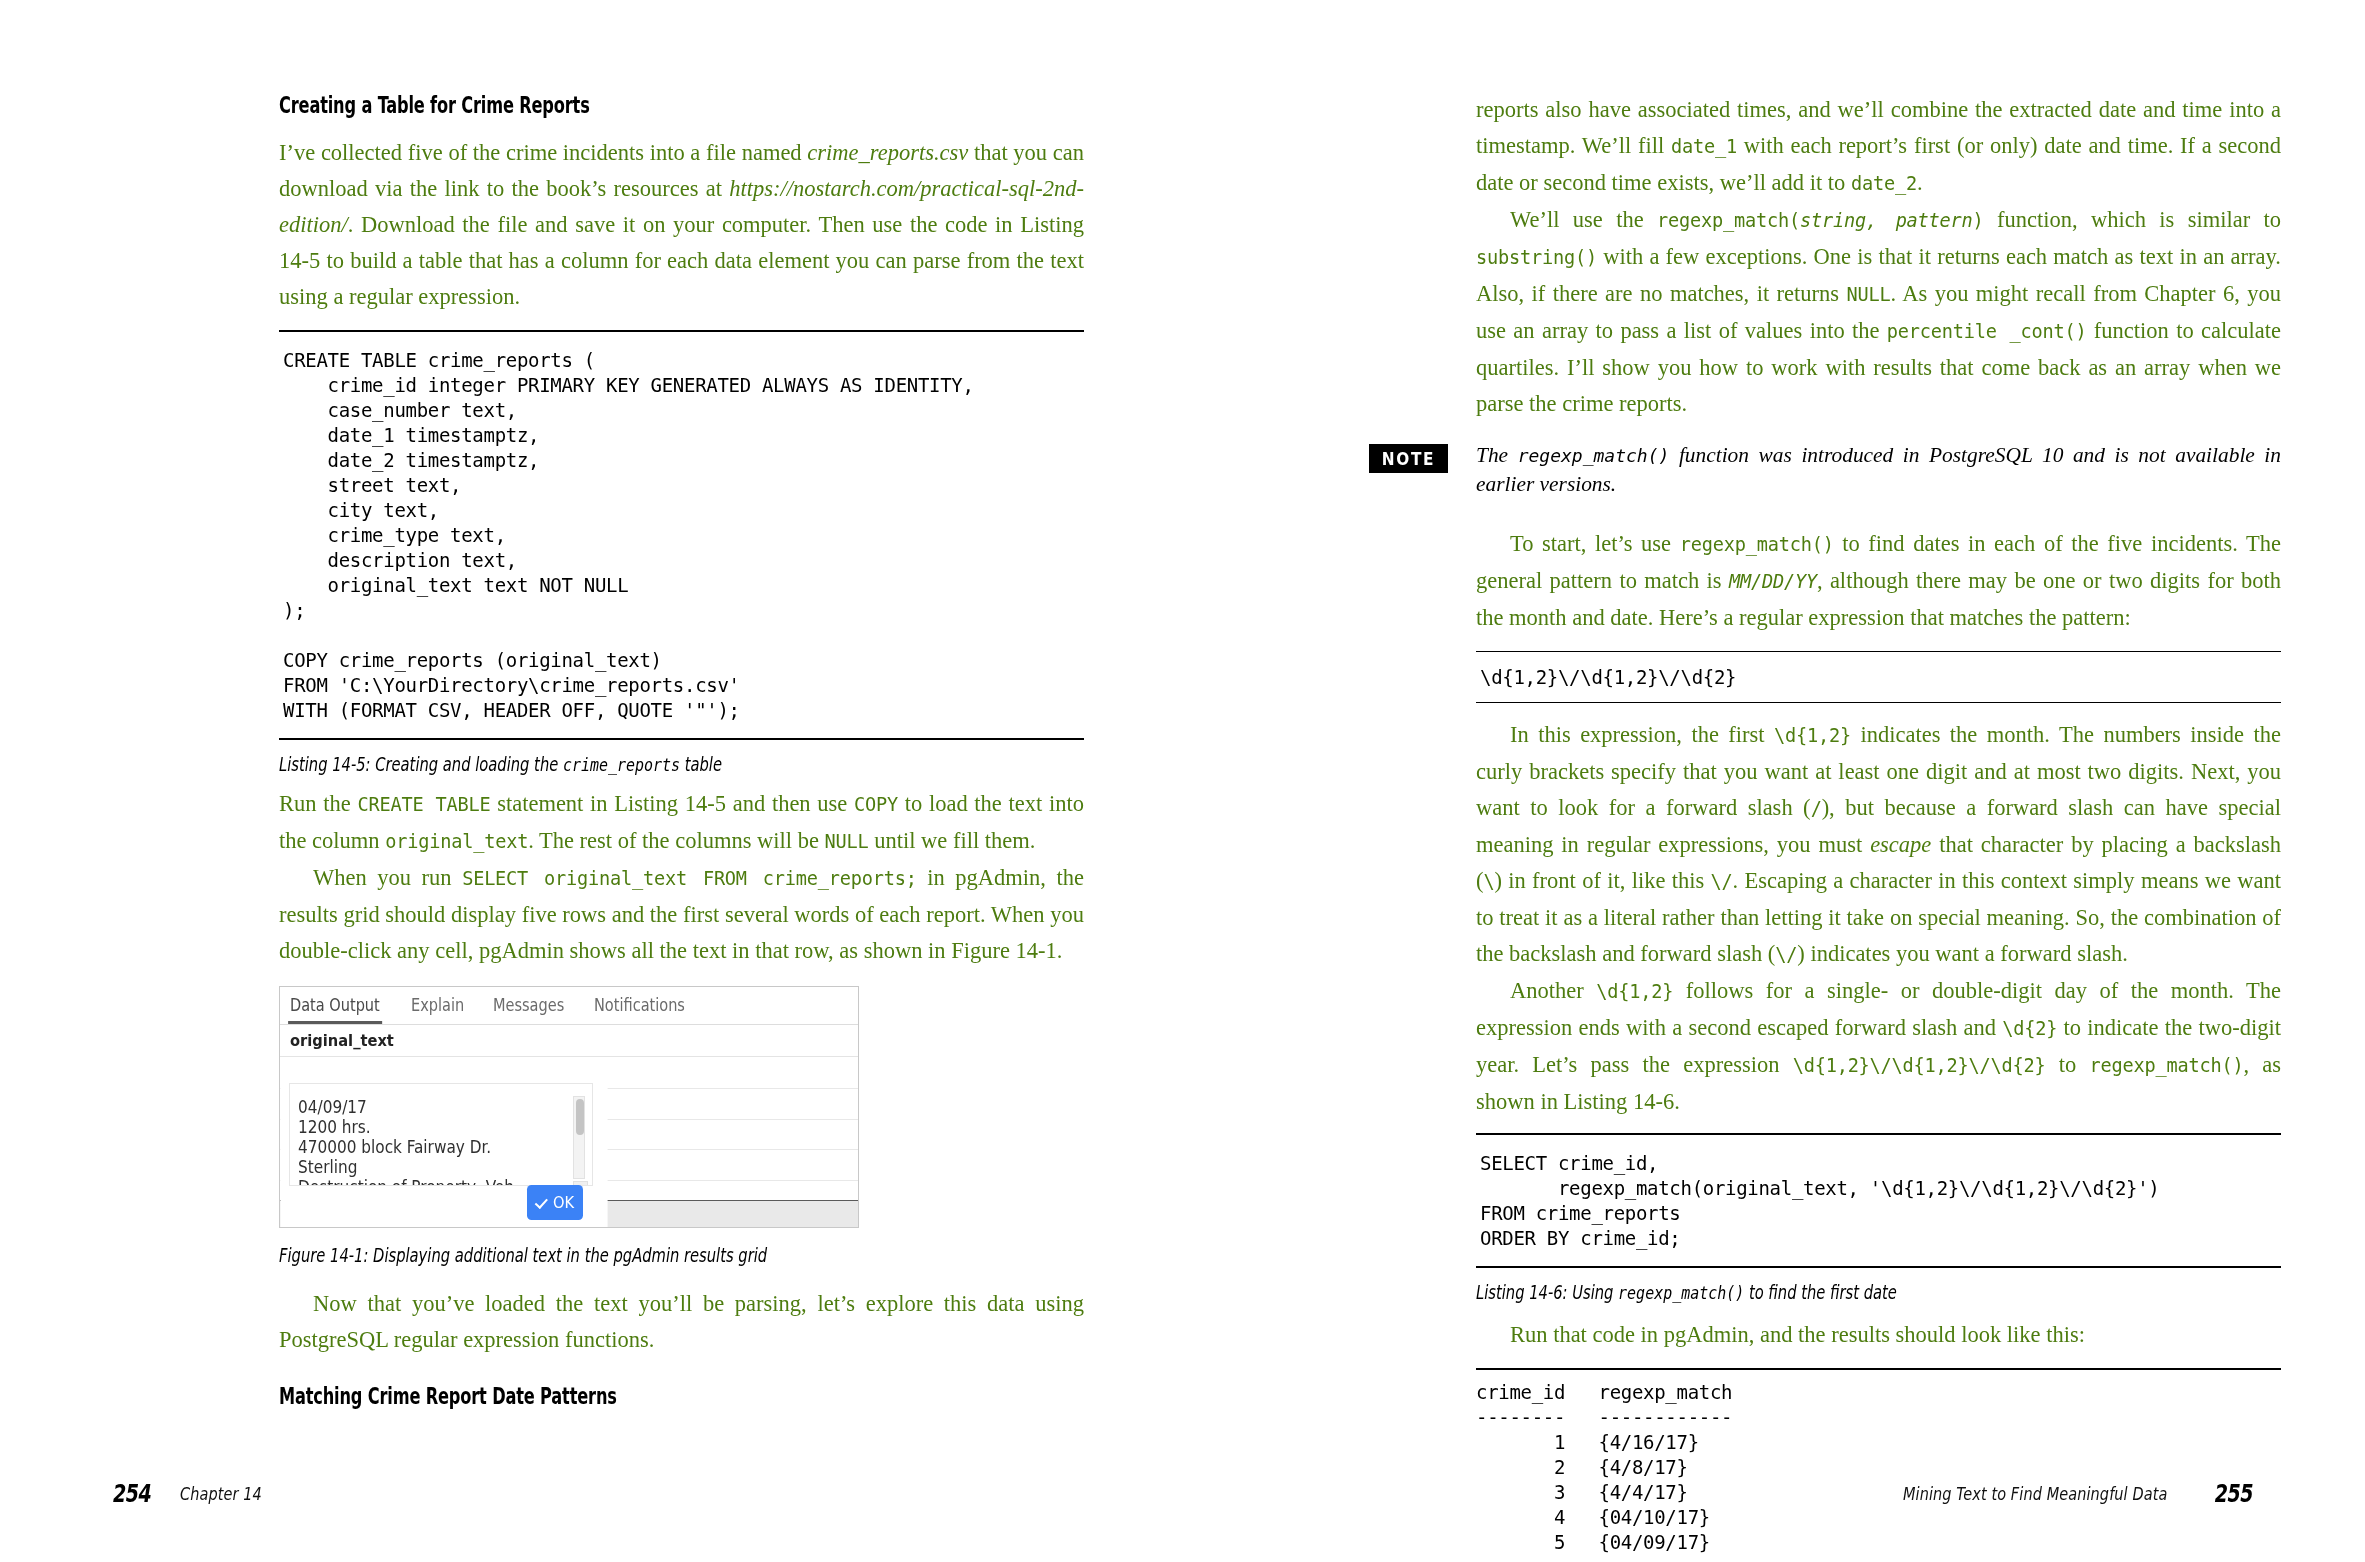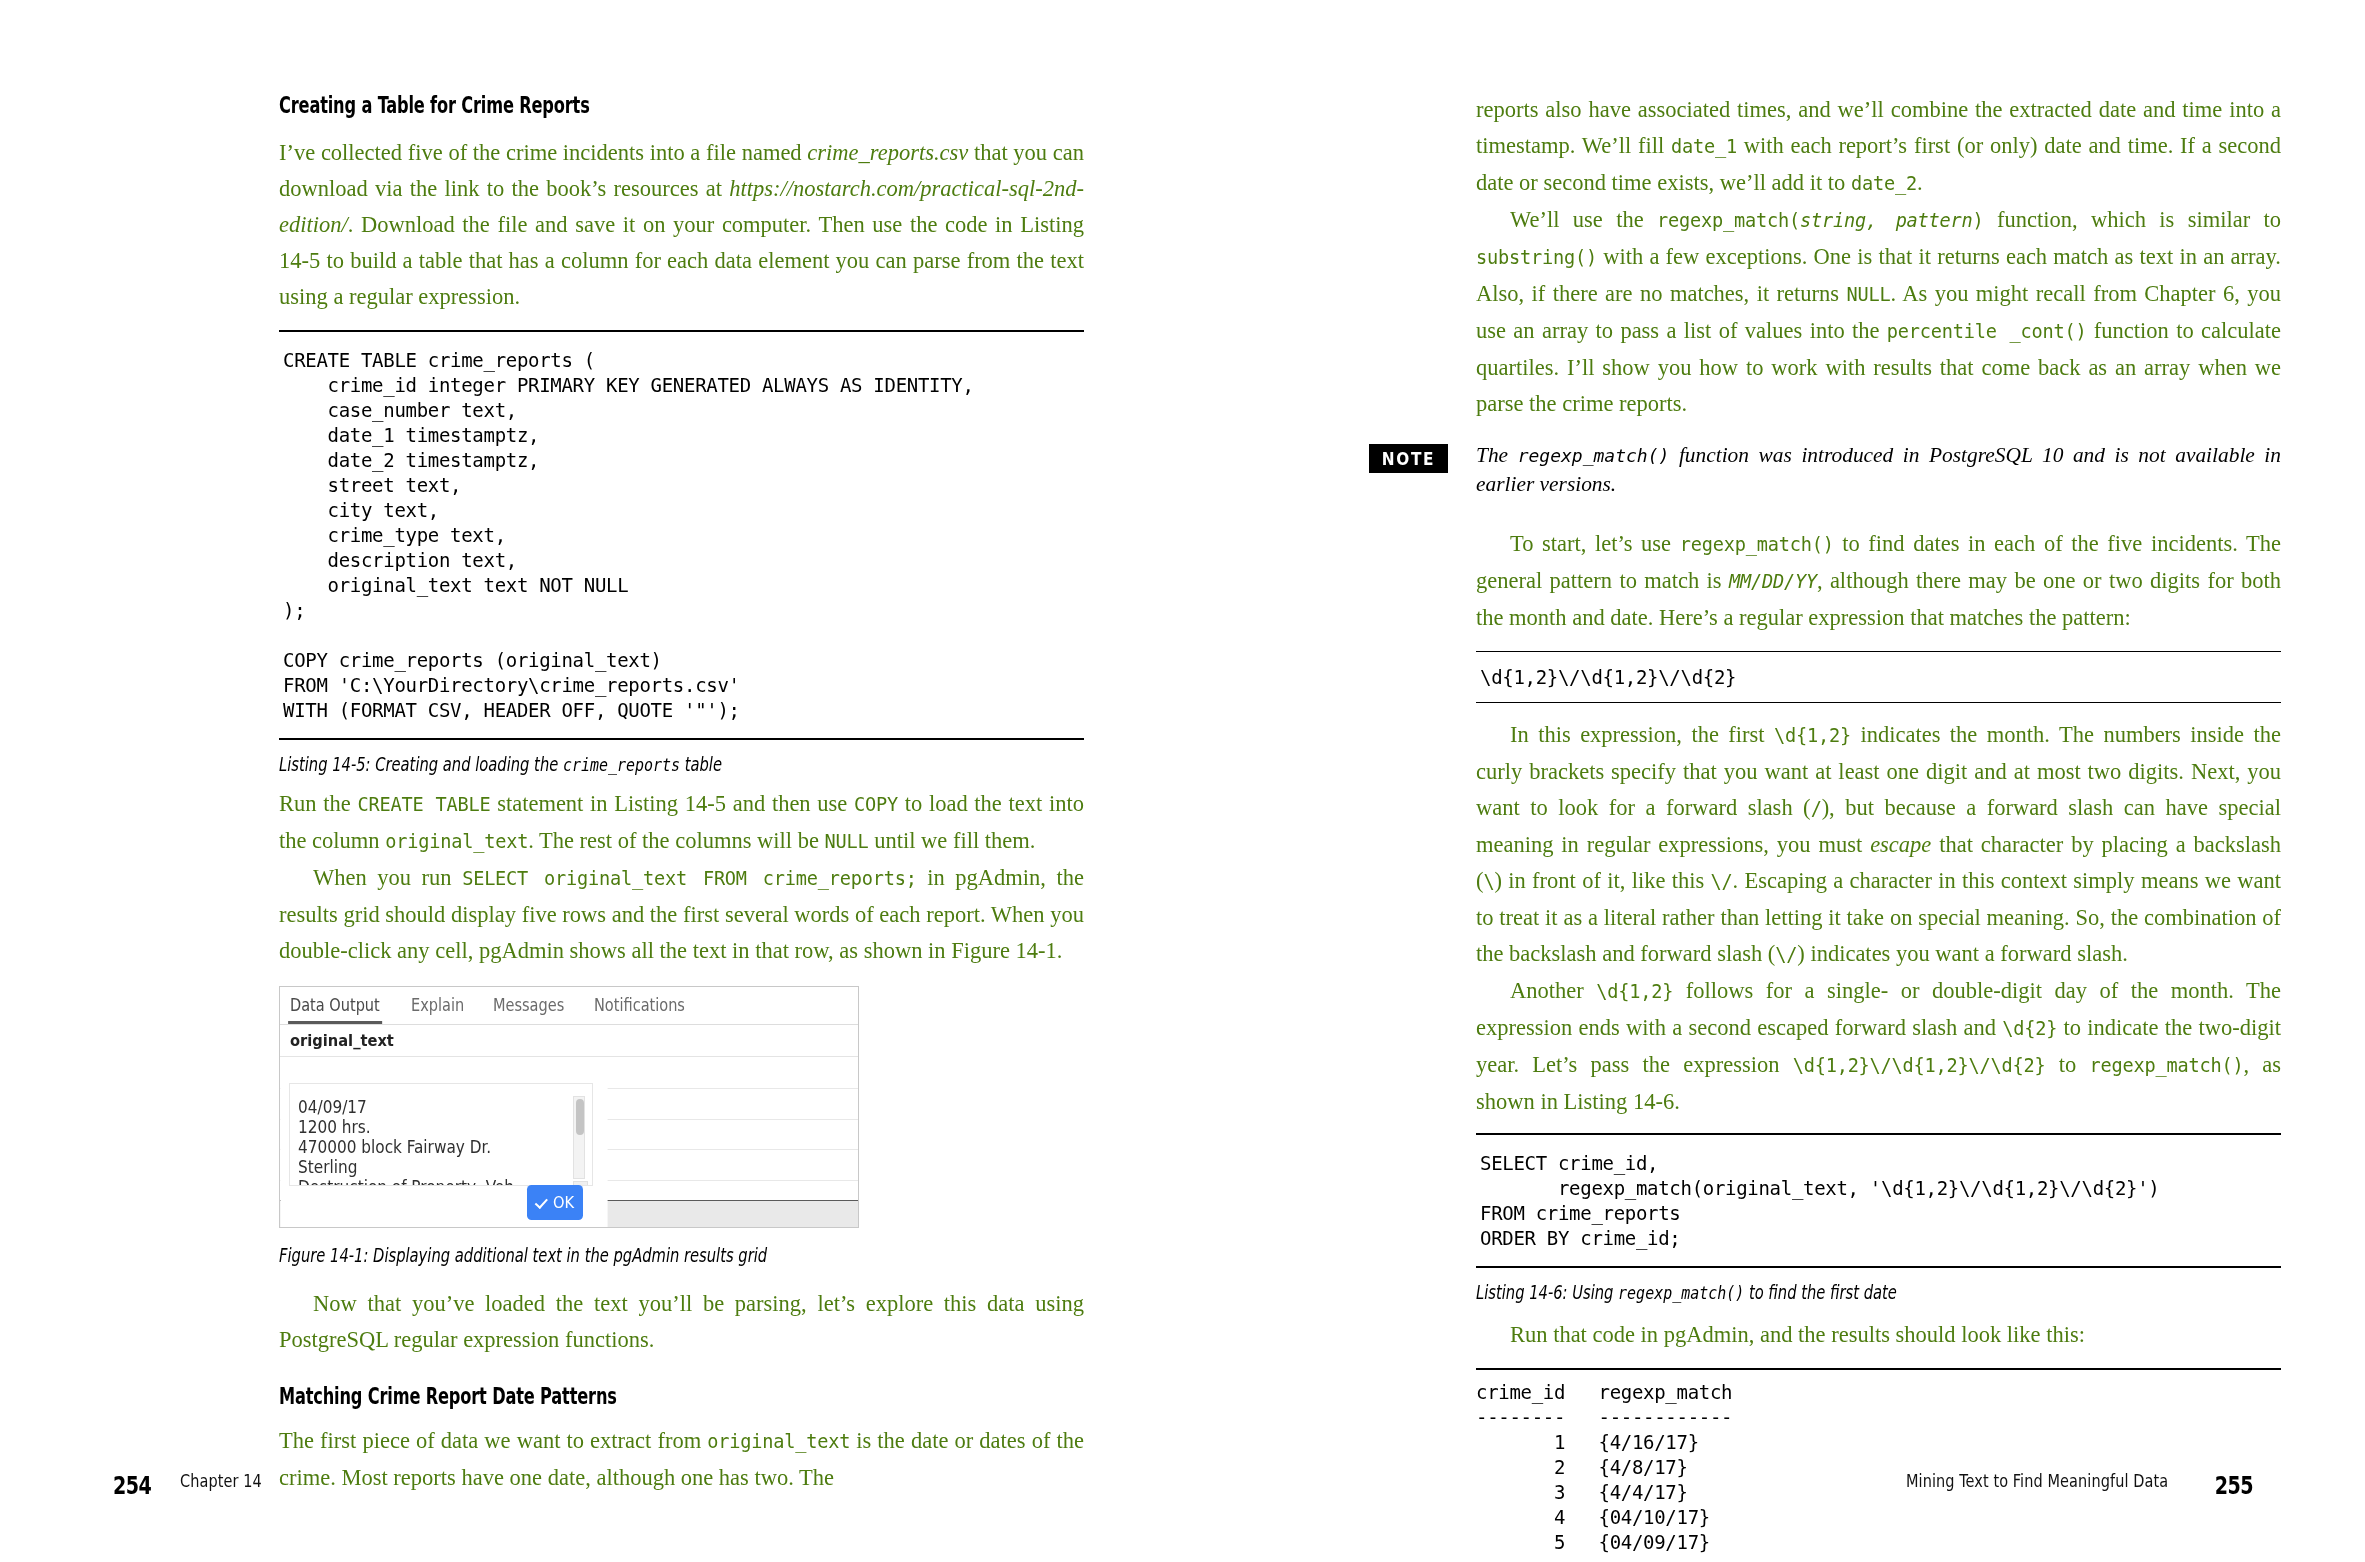--- a/index.html
+++ b/index.html
@@ -335,25 +335,26 @@
     width: 4.5px;
     height: 9.6px;
     border: solid #ffffff;
     border-width: 0 2.8px 2.8px 0;
     transform: rotate(42deg);
   }
 
   
   .footer {
     position: absolute;
-    bottom: 63px;
+    bottom: 55px;
     font-family: "DejaVu Sans Condensed", "Liberation Sans Narrow", "Liberation Sans", sans-serif;
     display: flex;
-    align-items: flex-start;
+    align-items: center;
     color: #000;
+    font-style: italic;
   }
   .footer.left  { left: 113px; }
   .footer.right { right: 113px; }
   .folio {
     font-weight: bold;
     font-size: 25px;
     letter-spacing: -0.6px;
     transform: scaleX(0.85);
     transform-origin: left center;
   }
@@ -446,21 +447,20 @@
       </div>
 
     </div>
 
     <div class="caption" style="margin-top:17px;">Figure 14-1: Displaying additional text in the pgAdmin results grid</div>
 
     <p class="para" style="margin-top:20px; text-indent:34px;">Now that you’ve loaded the text you’ll be parsing, let’s explore this data using PostgreSQL regular expression functions.</p>
 
     <h2 class="h2" style="margin-top:25px; margin-bottom:14.6px;">Matching Crime Report Date Patterns</h2>
 
-    <p class="para noindent"><span>The first piece of data we want to extract from </span><span class="mono">original_text</span><span> is the date or dates of the crime. Most reports have one date, although one has two. The</span></p>
 
   </div>
 
   <div class="col col-right">
 
     <p class="para noindent"><span>reports also have associated times, and we’ll combine the extracted date and time into a timestamp. We’ll fill </span><span class="mono">date_1</span><span> with each report’s first (or only) date and time. If a second date or second time exists, we’ll add it to </span><span class="mono">date_2</span><span>.</span></p>
 
     <p class="para"><span>We’ll use the </span><span class="mono">regexp_match(</span><span class="mono-it">string, pattern</span><span class="mono">)</span><span> function, which is similar to </span><span class="mono">substring()</span><span> with a few exceptions. One is that it returns each match as text in an array. Also, if there are no matches, it returns </span><span class="mono">NULL</span><span>. As you might recall from Chapter 6, you use an array to pass a list of values into the </span><span class="mono">percentile _cont()</span><span> function to calculate quartiles. I’ll show you how to work with results that come back as an array when we parse the crime reports.</span></p>
 
     <div class="note-wrap">

